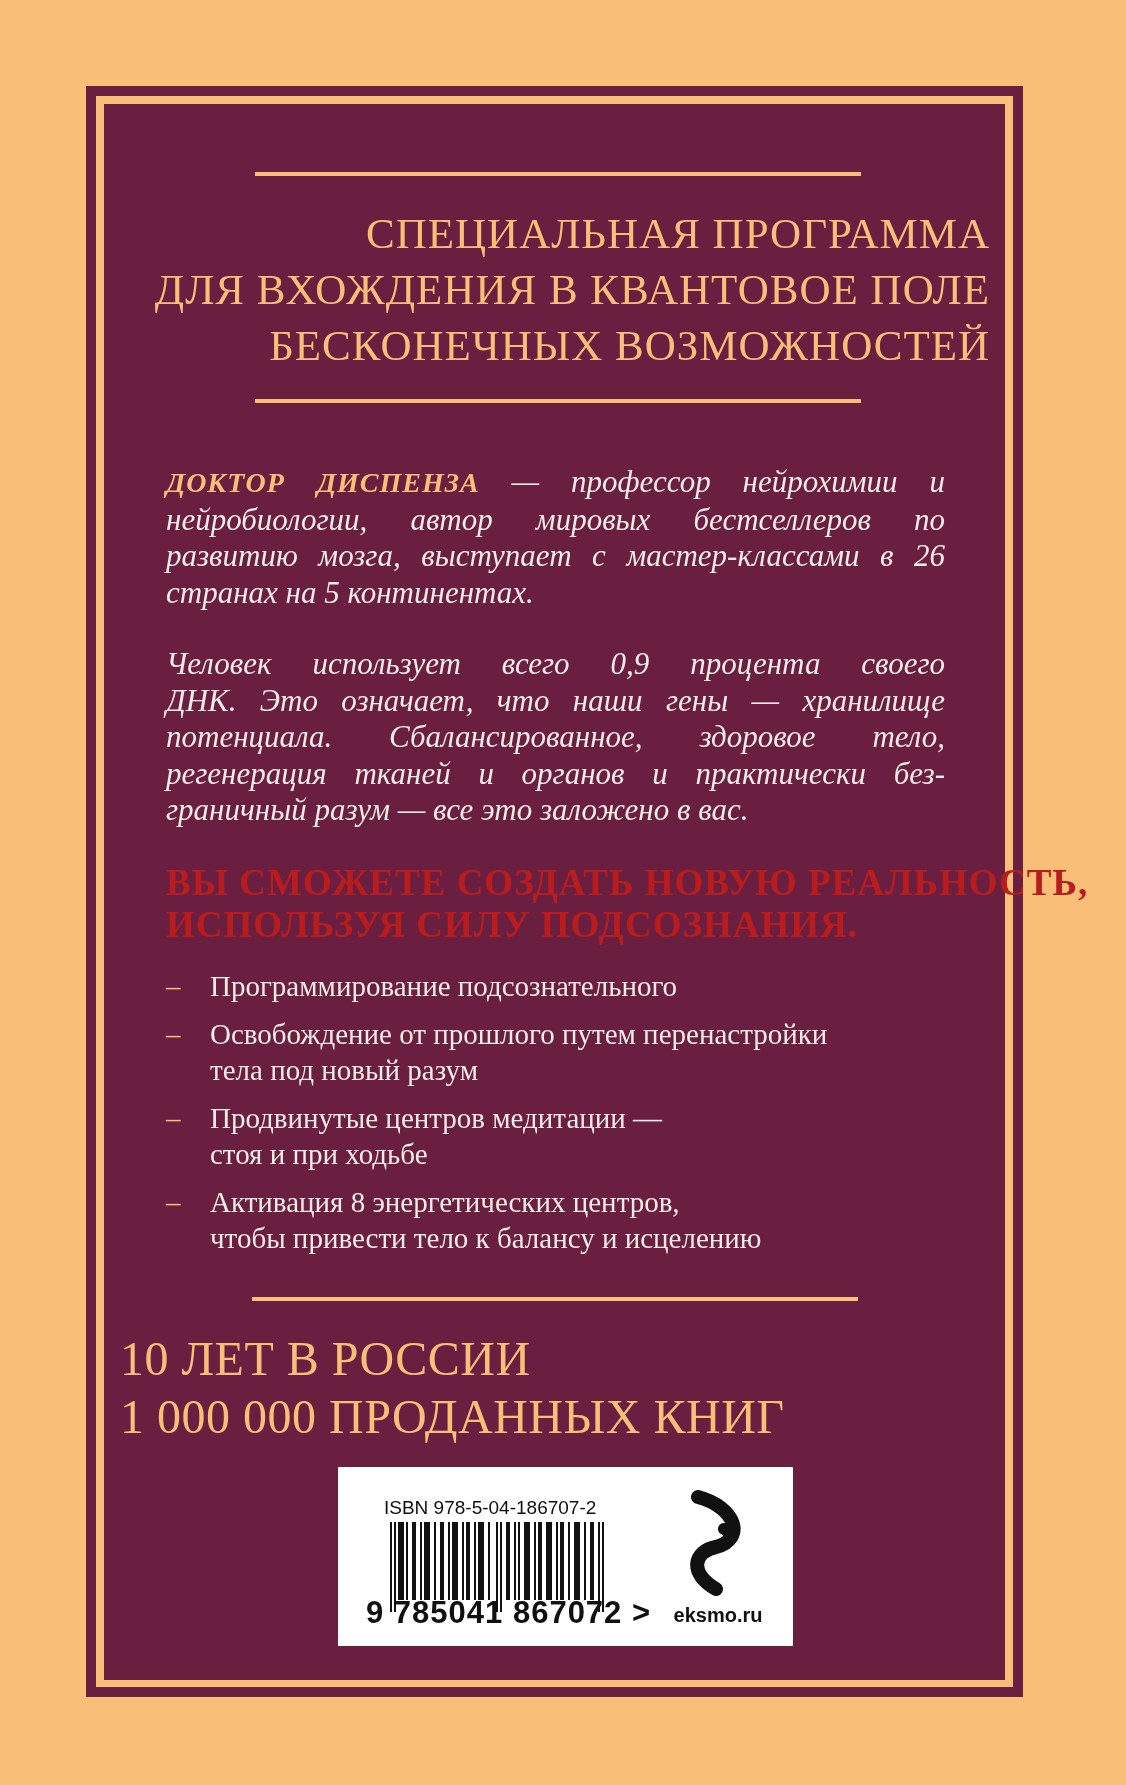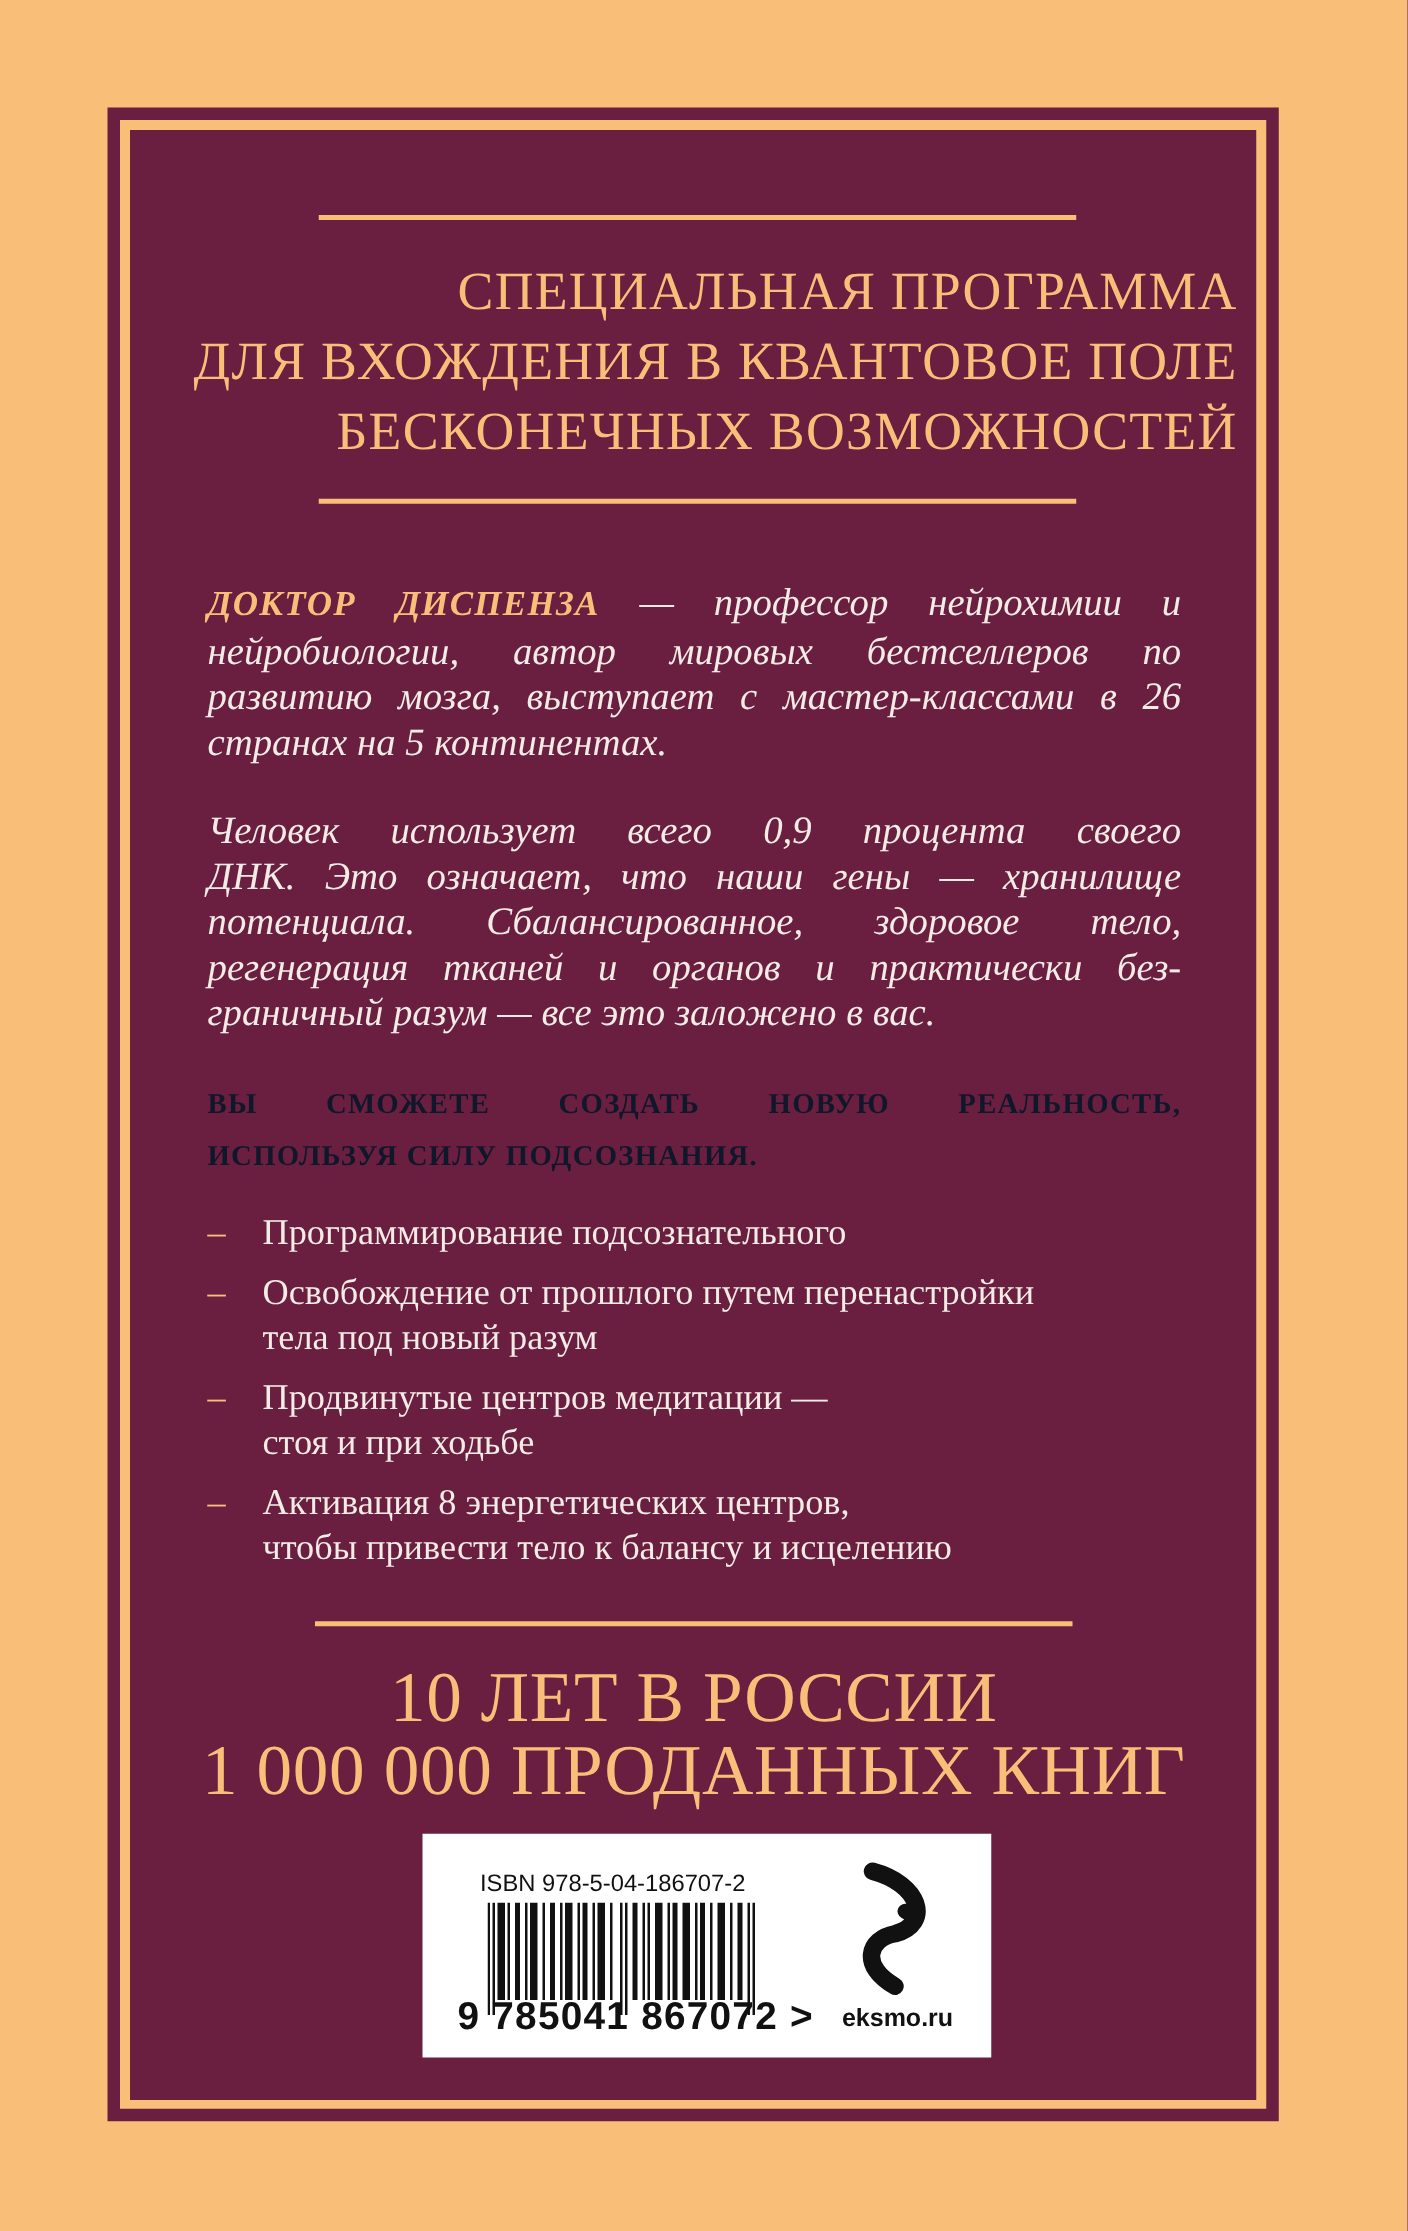--- a/index.html
+++ b/index.html
@@ -76,24 +76,24 @@
       letter-spacing: 1px;
       font-size: 28px;
     }
     .p1 { top: 464px; }
     .p2 { top: 646px; }
 
     .callout {
       position: absolute;
       left: 166px; top: 862px;
       width: 779px;
-      color: #0f172a;
-      font-family: "Liberation Serif", "DejaVu Serif", serif;
-      font-weight: bold;
-      font-size: 23px;
+      color: #b91c1c;
+      font-family: "Liberation Serif", "DejaVu Serif", serif;
+      font-weight: bold;
+      font-size: 37px;
       line-height: 42px;
       letter-spacing: 1px;
     }
     .callout .line { display: block; white-space: nowrap; }
     .callout .line.just { text-align: justify; text-align-last: justify; }
 
     .bullets {
       position: absolute;
       left: 166px; top: 968px;
       width: 800px;
@@ -113,24 +113,24 @@
       position: absolute;
       left: 0; top: 0;
       color: #f9bf79;
     }
     .bullets li .item-line { display: block; white-space: nowrap; }
 
     .stats {
       position: absolute;
       left: 120px; top: 1330px;
       width: 870px;
-      text-align: center;
-      color: #f9bf79;
-      font-family: "Liberation Serif", "DejaVu Serif", serif;
-      font-size: 57px;
+      text-align: left;
+      color: #f9bf79;
+      font-family: "Liberation Serif", "DejaVu Serif", serif;
+      font-size: 48px;
       line-height: 58px;
       letter-spacing: 0.5px;
     }
     .stats div { white-space: nowrap; }
 
     .isbn-box {
       position: absolute;
       left: 338px; top: 1467px;
       width: 455px; height: 179px;
       background: #ffffff;

